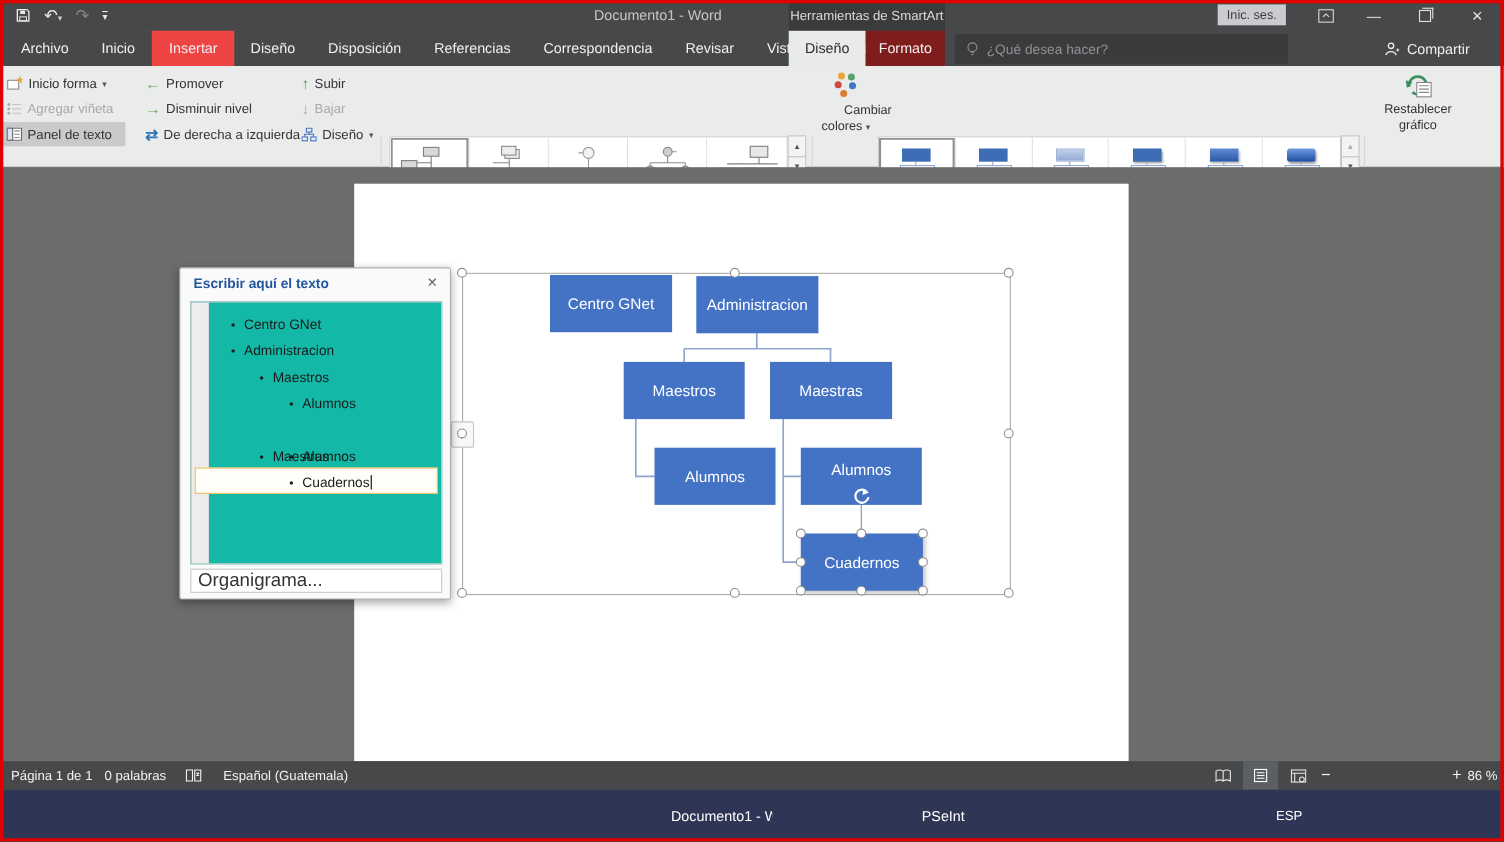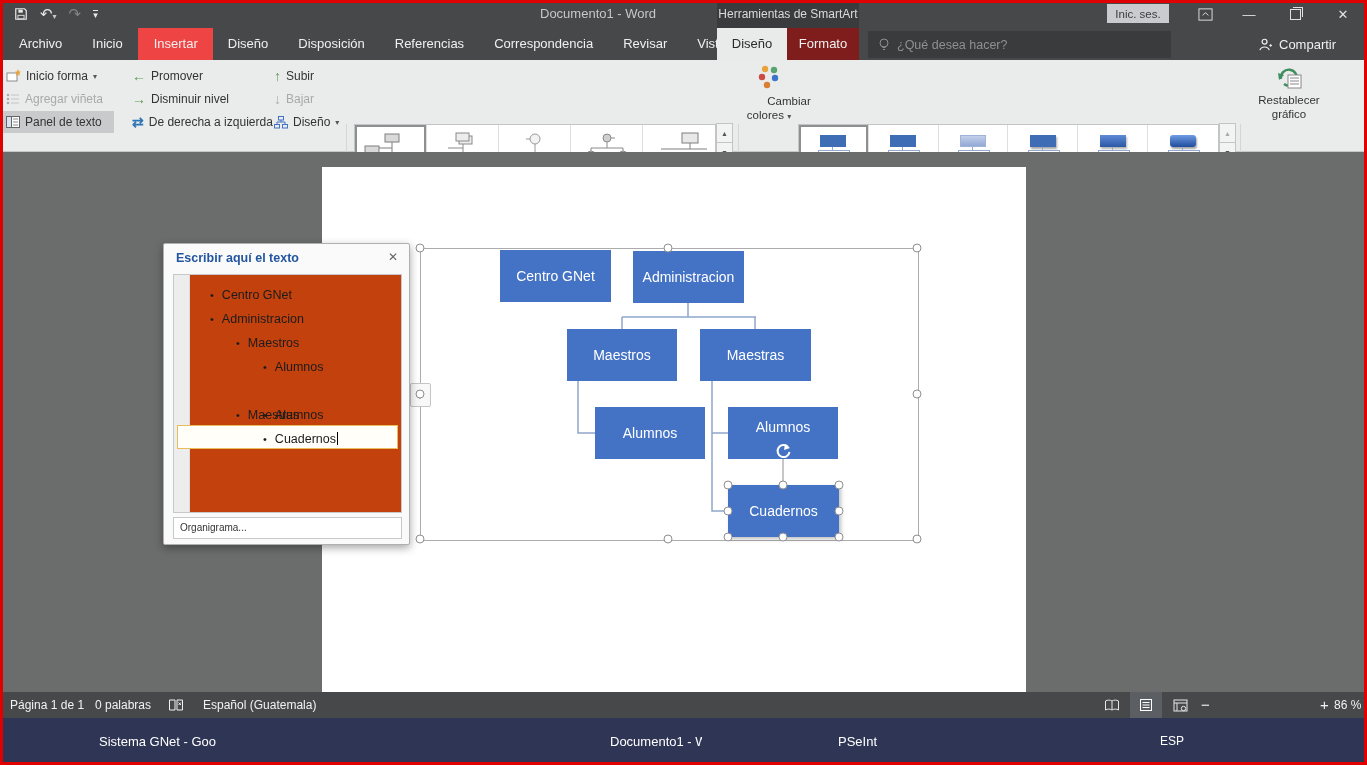--- a/index.html
+++ b/index.html
@@ -66,28 +66,28 @@
   .sa-frame{left:420px;top:248px;width:497px;height:291px;border:1px solid #ACACAC;}
   .handle{width:9px;height:9px;border-radius:50%;background:#FFF;border:1px solid #8E8E8E;box-sizing:border-box;transform:translate(-50%,-50%);}
   .node{background:#4472C4;color:#FFF;font-size:14px;display:flex;align-items:center;justify-content:center;white-space:nowrap;}
   .toggle{left:410px;top:383px;width:19px;height:22px;background:#F8F8F8;border:1px solid #C5C5C5;border-radius:2px;
     color:#999;font-size:13px;display:flex;align-items:center;justify-content:center;}
   
   .pane{left:163px;top:243px;width:247px;height:302px;background:#FAFAFA;border:1px solid #AFB0B1;
     box-shadow:0 3px 9px rgba(0,0,0,.35);border-radius:2px;box-sizing:border-box;}
   .pane-title{left:12px;top:7px;color:#2456A0;font-weight:bold;font-size:12.5px;}
   .pane-close{left:224px;top:6px;color:#666;font-size:12px;}
-  .pane-list{left:9px;top:30px;width:229px;height:239px;background:#c2410c;border:1px solid #C7C8C9;box-sizing:border-box;}
+  .pane-list{left:9px;top:30px;width:229px;height:239px;background:#14b8a6;border:1px solid #C7C8C9;box-sizing:border-box;}
   .pane-gutter{left:0;top:0;width:16px;height:100%;background:#EDEDED;border-right:1px solid #DCDCDC;box-sizing:border-box;}
   .prow{height:24px;line-height:24px;font-size:12.5px;color:#1C1C1C;white-space:nowrap;}
   .prow .b{margin-right:8px;font-size:11px;}
   .sel-box{left:3px;top:150px;width:221px;height:24px;border:1px solid #E9BE59;background:#FFFEF8;box-sizing:border-box;}
   .cursor{display:inline-block;width:1px;height:13px;background:#000;vertical-align:-2px;margin-left:1px;}
   .pane-footer{left:9px;top:273px;width:229px;height:22px;background:#FFF;border:1px solid #C7C8C9;box-sizing:border-box;
-    line-height:20px;font-size:10px;color:#333;padding-left:6px;}
+    line-height:20px;font-size:17px;color:#333;padding-left:6px;}
   
   .statusbar{left:0;top:692px;width:1367px;height:26px;background:#464849;color:#F2F2F2;font-size:12px;}
   .sitem{top:0;height:26px;line-height:26px;}
   .viewbtn{top:0;width:32px;height:26px;display:flex;align-items:center;justify-content:center;}
   .viewbtn.sel{background:#5B5E62;}
   .zbtn{top:0;height:26px;line-height:26px;font-size:15px;}
   
   .taskbar{left:0;top:718px;width:1367px;height:47px;background:#2F3655;color:#FFF;}
   .tklabel{top:0;height:47px;line-height:47px;font-size:13px;color:#FFF;white-space:nowrap;}
   .chevup{width:8px;height:8px;border-left:2px solid #E8E8E8;border-top:2px solid #E8E8E8;transform:rotate(45deg);}
@@ -472,21 +472,20 @@
         </svg>
     </span>
     <span class="abs zbtn" style="left:1201px;">−</span>
 
     <span class="abs zbtn" style="left:1320px;">+</span>
     <span class="abs sitem" style="left:1334px;">86 %</span>
   </div>
 
   <div class="abs taskbar">
 
-    <div class="abs tklabel" style="left:99px;">Sistema GNet - Goo</div>
 
     <div class="abs tklabel" style="left:610px;width:92px;overflow:hidden;">Documento1 - Wo</div>
 
     <div class="abs tklabel" style="left:838px;">PSeInt</div>
 
     <div class="abs tklabel" style="left:1160px;font-size:12px;">ESP</div>
 
   </div>
 
   <div class="abs" style="left:0;top:0;width:1367px;height:765px;border:3px solid #E00000;box-sizing:border-box;pointer-events:none;z-index:99;"></div>

